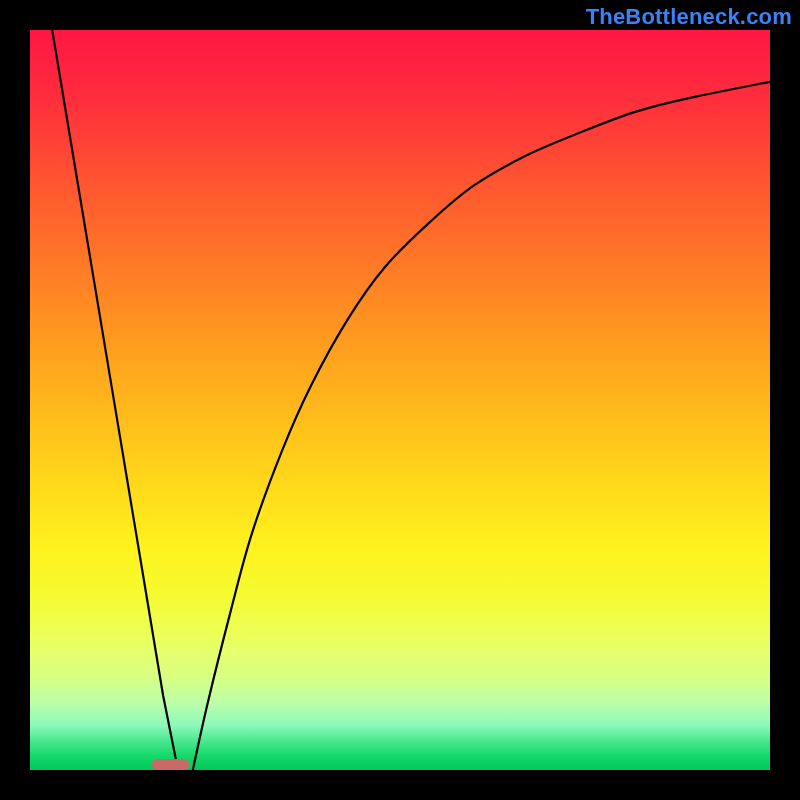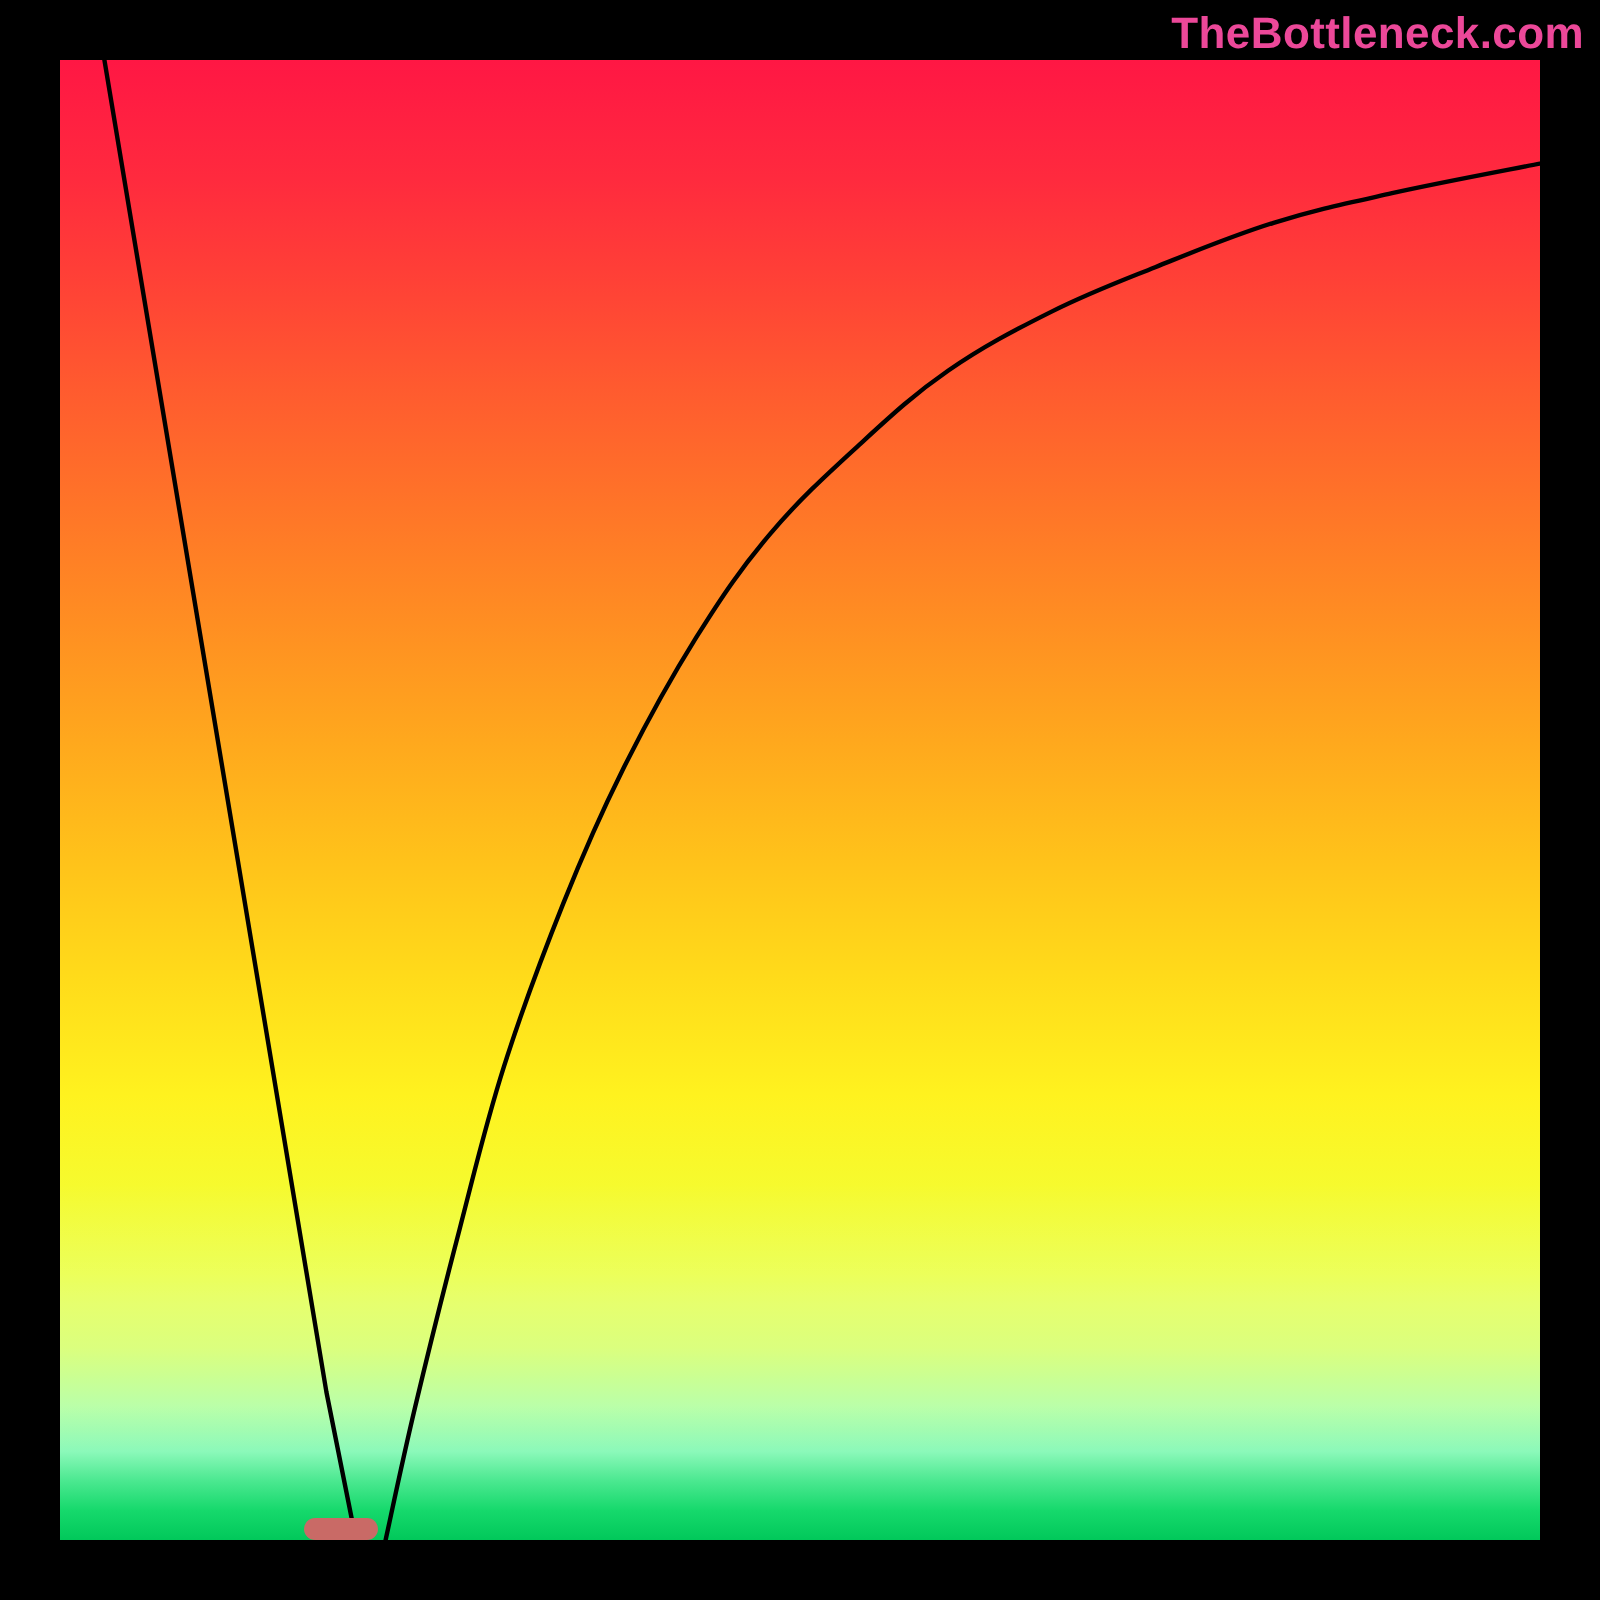--- a/index.html
+++ b/index.html
@@ -14,21 +14,21 @@
   .frame {
     position: relative;
     width: 800px;
     height: 800px;
     background: #000;
   }
   .watermark {
     position: absolute;
     top: 4px;
     right: 8px;
-    color: #ec4899;
+    color: #3b82f6;
     font-size: 22px;
     font-weight: 600;
     letter-spacing: 0.2px;
     z-index: 5;
   }
   .plot-area {
     position: absolute;
     left: 30px;
     top: 30px;
     width: 740px;

